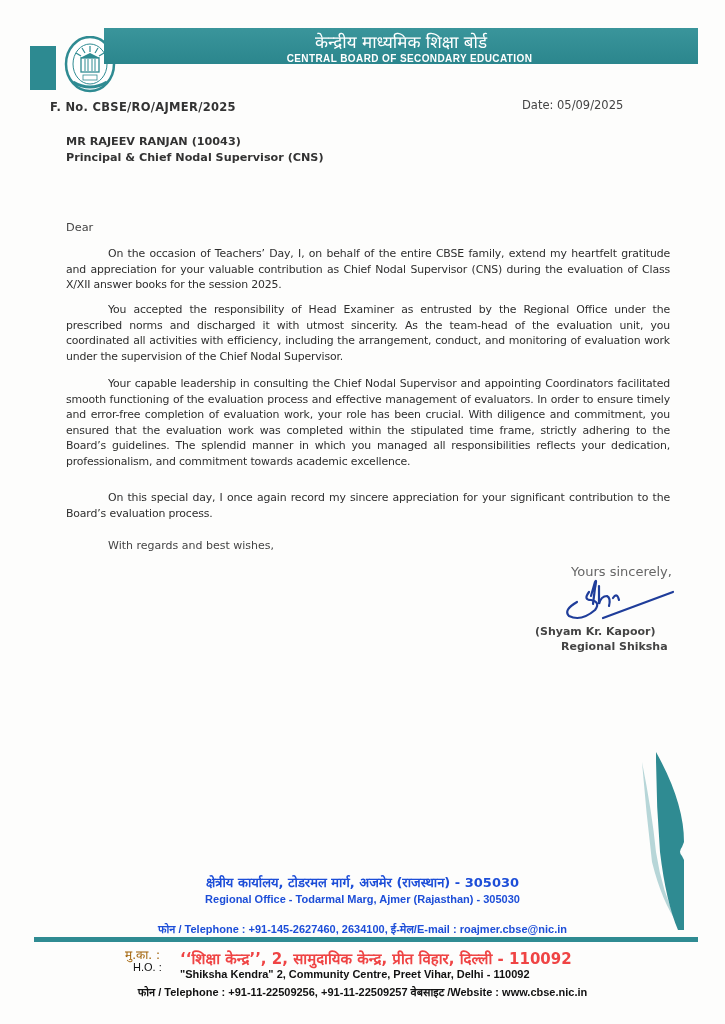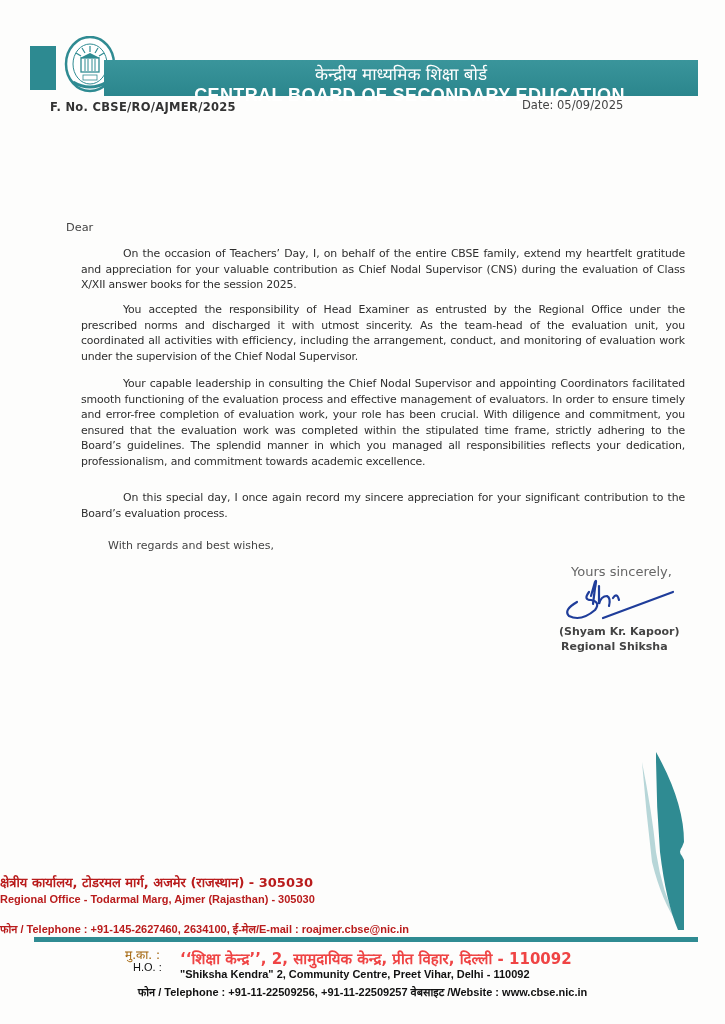--- a/index.html
+++ b/index.html
@@ -1,49 +1,49 @@
 <!DOCTYPE html>
 <html><head>
 <meta charset="utf-8">
 <style>
   * { box-sizing: border-box; margin: 0; padding: 0; }
   html, body { width: 725px; height: 1024px; background: #fdfdfc; overflow: hidden; }
   body { position: relative; font-family: "DejaVu Sans", sans-serif; color: #2a2a2a; }
 
   .banner-left { position: absolute; left: 30px; top: 46px; width: 26px; height: 44px; background: #2d8a91; }
-  .banner-main { position: absolute; left: 104px; top: 60px; width: 594px; height: 36px; background: #2f8b92;
+  .banner-main { position: absolute; left: 104px; top: 28px; width: 594px; height: 36px; background: #2f8b92;
     background-image: linear-gradient(180deg, #3a959b 0%, #2b868d 100%); }
   .banner-hindi { position: absolute; left: 0; right: 0; top: 2px; text-align: center; color: #fff; font-family: "DejaVu Sans", sans-serif; font-size: 17px; }
-  .banner-eng { position: absolute; left: 0; right: 0; top: 25px; text-align: center; color: #fff; font-family: "Liberation Sans", sans-serif; font-weight: bold; font-size: 18px; letter-spacing: 0.4px; margin-left: 17px; }
+  .banner-eng { position: absolute; left: 0; right: 0; top: 25px; text-align: center; color: #fff; font-family: "Liberation Sans", sans-serif; font-weight: bold; font-size: 10px; letter-spacing: 0.4px; margin-left: 17px; }
 
   .logo { position: absolute; left: 64px; top: 36px; width: 52px; height: 58px; }
 
   .fno { position: absolute; left: 50px; top: 100px; font-family: "DejaVu Sans", sans-serif; font-weight: bold; font-size: 11.5px; color: #333; letter-spacing: 0.3px; }
   .date { position: absolute; left: 522px; top: 98px; font-family: "DejaVu Sans", sans-serif; font-size: 11.5px; color: #444; }
 
   .addr { position: absolute; left: 66px; top: 134px; font-size: 11.2px; line-height: 15.6px; color: #333; }
   .addr .b { font-weight: bold; }
 
   .dear { position: absolute; left: 66px; top: 221px; font-size: 11.3px; color: #444; }
 
-  .para { position: absolute; left: 66px; width: 604px; font-family: "DejaVu Sans", sans-serif; font-size: 10.9px; line-height: 15.6px; color: #2e2e2e; text-align: justify; text-indent: 42px; letter-spacing: -0.15px; margin-left: 15px; }
+  .para { position: absolute; left: 66px; width: 604px; font-family: "DejaVu Sans", sans-serif; font-size: 10.9px; line-height: 15.6px; color: #2e2e2e; text-align: justify; text-indent: 42px; letter-spacing: -0.15px; }
   .p1 { top: 246px; }
   .p2 { top: 302px; }
   .p3 { top: 376px; }
   .p4 { top: 490px; }
   .regards { position: absolute; left: 108px; top: 539px; font-size: 11px; color: #444; }
 
   .yours { position: absolute; left: 571px; top: 564px; font-size: 13px; color: #666; }
   .signature { position: absolute; left: 555px; top: 574px; width: 120px; height: 52px; }
-  .signame { position: absolute; left: 535px; top: 625px; font-weight: bold; font-size: 11px; color: #444; margin-left: 24px; }
+  .signame { position: absolute; left: 535px; top: 625px; font-weight: bold; font-size: 11px; color: #444; }
   .sigtitle { position: absolute; left: 561px; top: 640px; font-weight: bold; font-size: 11px; color: #444; }
 
   .quill { position: absolute; left: 640px; top: 752px; width: 50px; height: 180px; }
 
-  .ro { position: absolute; left: 0; right: 0; text-align: left; color: #b91c1c; }
+  .ro { position: absolute; left: 0; right: 0; text-align: center; color: #1d4ed8; }
   .ro-hindi { top: 873px; font-size: 13px; font-weight: bold; }
   .ro-eng { top: 893px; font-family: "Liberation Sans", sans-serif; font-weight: bold; font-size: 11px; }
   .ro-tel { top: 921px; font-family: Liberation Sans, sans-serif; font-weight: bold; font-size: 11px; }
 
   .bottom-bar { position: absolute; left: 34px; top: 937px; width: 664px; height: 5px; background: #2f8b92; }
 
   .ho-label1 { position: absolute; left: 125px; top: 946px; font-size: 12px; color: #a16207; }
   .ho-label2 { position: absolute; left: 133px; top: 961px; font-family: "Liberation Sans", sans-serif; font-size: 11px; color: #111; }
   .ho-hindi { position: absolute; left: 180px; top: 948px; font-size: 15px; font-weight: bold; color: #ef4444; }
   .ho-eng { position: absolute; left: 180px; top: 968px; font-family: "Liberation Sans", sans-serif; font-weight: bold; font-size: 11px; color: #111; }
@@ -76,20 +76,22 @@
 </svg>
 <div class="banner-main">
   <div class="banner-hindi">केन्द्रीय माध्यमिक शिक्षा बोर्ड</div>
   <div class="banner-eng">CENTRAL BOARD OF SECONDARY EDUCATION</div>
 </div>
 
 <div class="fno">F. No. CBSE/RO/AJMER/2025</div>
 <div class="date">Date: 05/09/2025</div>
 
 <div class="addr">
+  <div class="b">MR RAJEEV RANJAN (10043)</div>
+  <div class="b">Principal &amp; Chief Nodal Supervisor (CNS)</div>
 </div>
 
 <div class="dear">Dear</div>
 
 <p class="para p1">On the occasion of Teachers’ Day, I, on behalf of the entire CBSE family, extend my heartfelt gratitude and appreciation for your valuable contribution as Chief Nodal Supervisor (CNS) during the evaluation of Class X/XII answer books for the session 2025.</p>
 <p class="para p2">You accepted the responsibility of Head Examiner as entrusted by the Regional Office under the prescribed norms and discharged it with utmost sincerity. As the team-head of the evaluation unit, you coordinated all activities with efficiency, including the arrangement, conduct, and monitoring of evaluation work under the supervision of the Chief Nodal Supervisor.</p>
 <p class="para p3">Your capable leadership in consulting the Chief Nodal Supervisor and appointing Coordinators facilitated smooth functioning of the evaluation process and effective management of evaluators. In order to ensure timely and error-free completion of evaluation work, your role has been crucial. With diligence and commitment, you ensured that the evaluation work was completed within the stipulated time frame, strictly adhering to the Board’s guidelines. The splendid manner in which you managed all responsibilities reflects your dedication, professionalism, and commitment towards academic excellence.</p>
 <p class="para p4">On this special day, I once again record my sincere appreciation for your significant contribution to the Board’s evaluation process.</p>
 <div class="regards">With regards and best wishes,</div>
 

